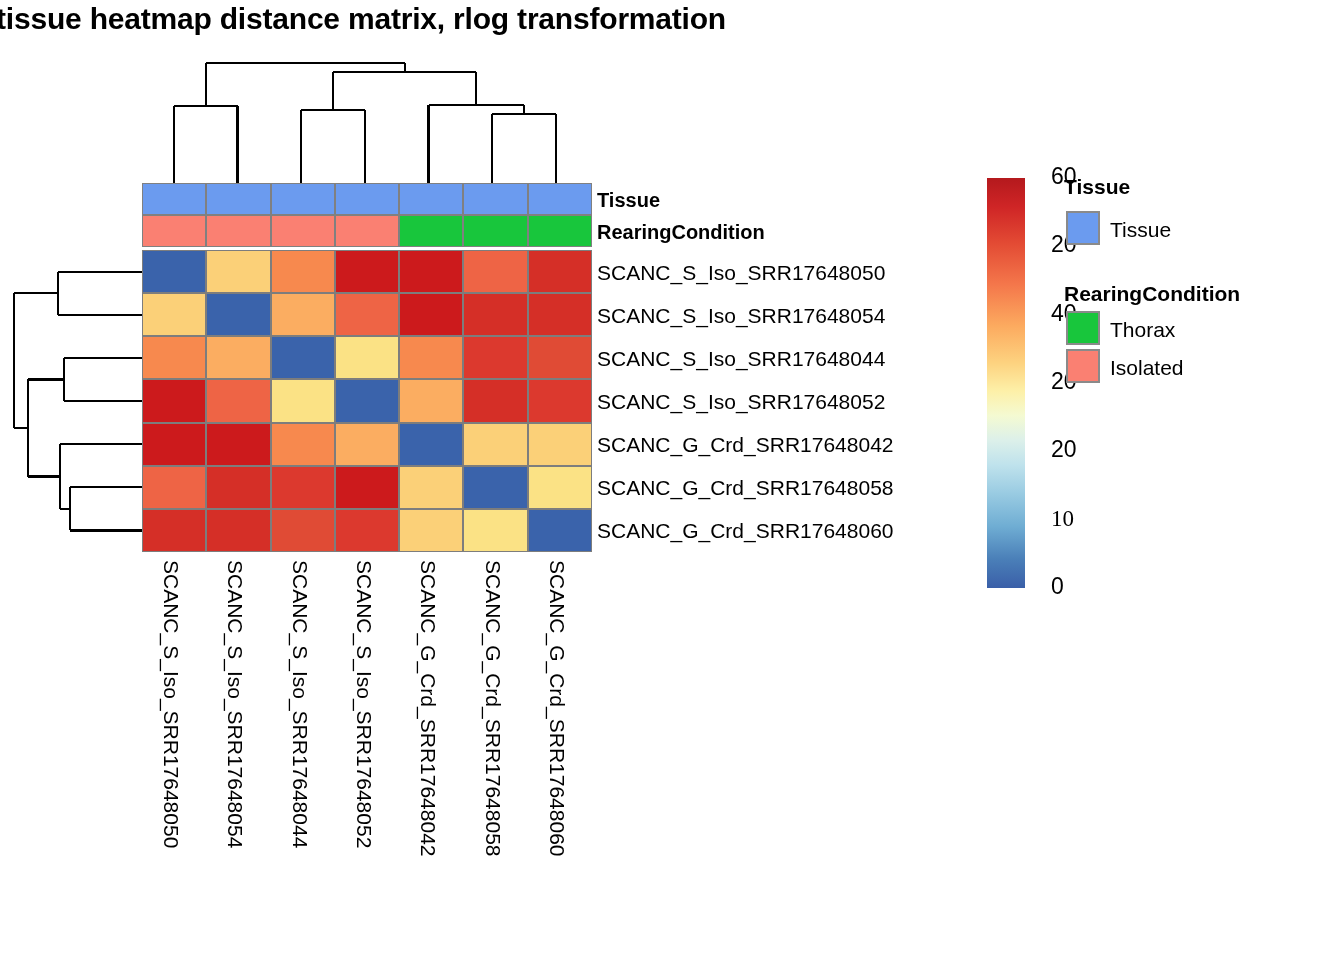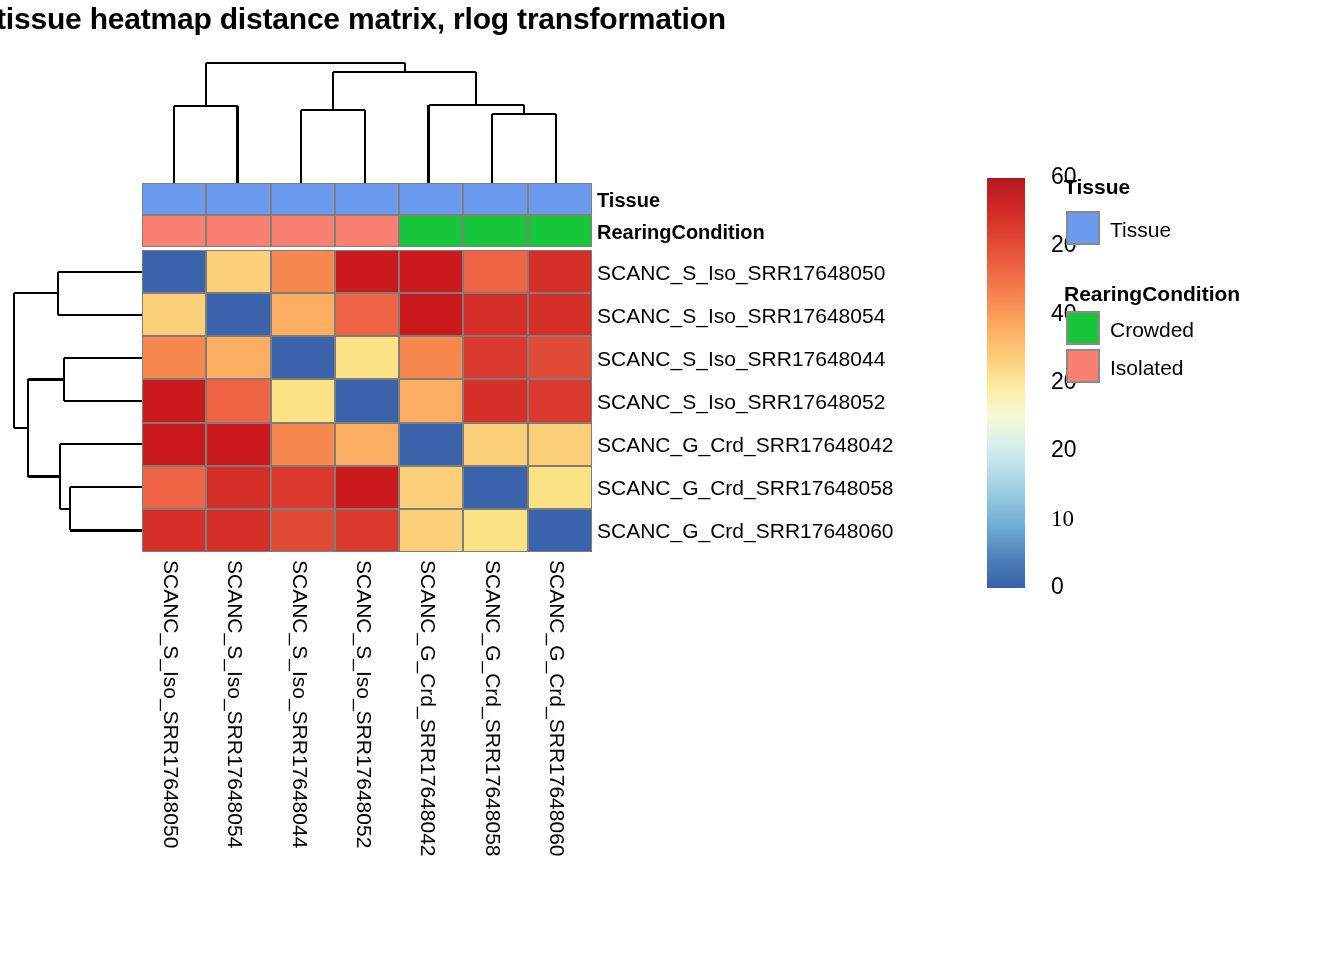--- a/index.html
+++ b/index.html
@@ -326,17 +326,17 @@
       <div class="cb-tick-label" style="left: 1031px; top: 506.667px; font-family: Liberation Serif, serif;">10</div>
       <div class="cb-tick-label" style="left: 1031px; top: 575px;">0</div>
     </div>
 
   <div class="legend-title" style="left:1064px; top:176px;">Tissue</div>
   <div class="legend-swatch" style="left:1066px; top:211px; background:#6b9bef;"></div>
   <div class="legend-entry-label" style="left:1110px; top:219px;">Tissue</div>
 
   <div class="legend-title" style="left:1064px; top:283px;">RearingCondition</div>
   <div class="legend-swatch" style="left:1066px; top:311px; background:#18c63c;"></div>
-  <div class="legend-entry-label" style="left:1110px; top:319px;">Crowded</div>
+  <div class="legend-entry-label" style="left:1110px; top:319px;">Thorax</div>
   <div class="legend-swatch" style="left:1066px; top:349px; background:#fa8072;"></div>
   <div class="legend-entry-label" style="left:1110px; top:357px;">Isolated</div>
 
 </div>
 
 </body></html>

